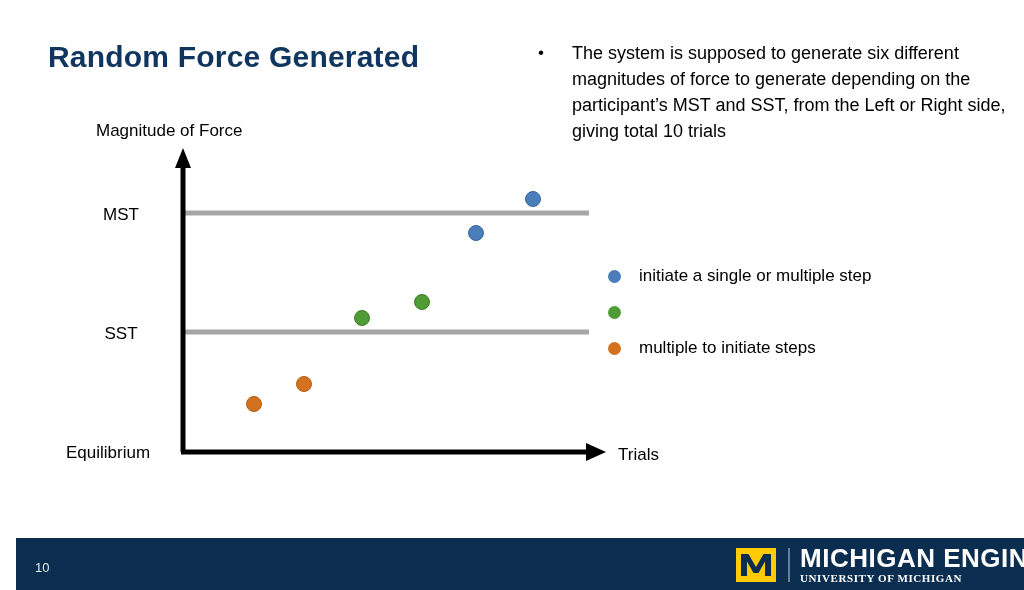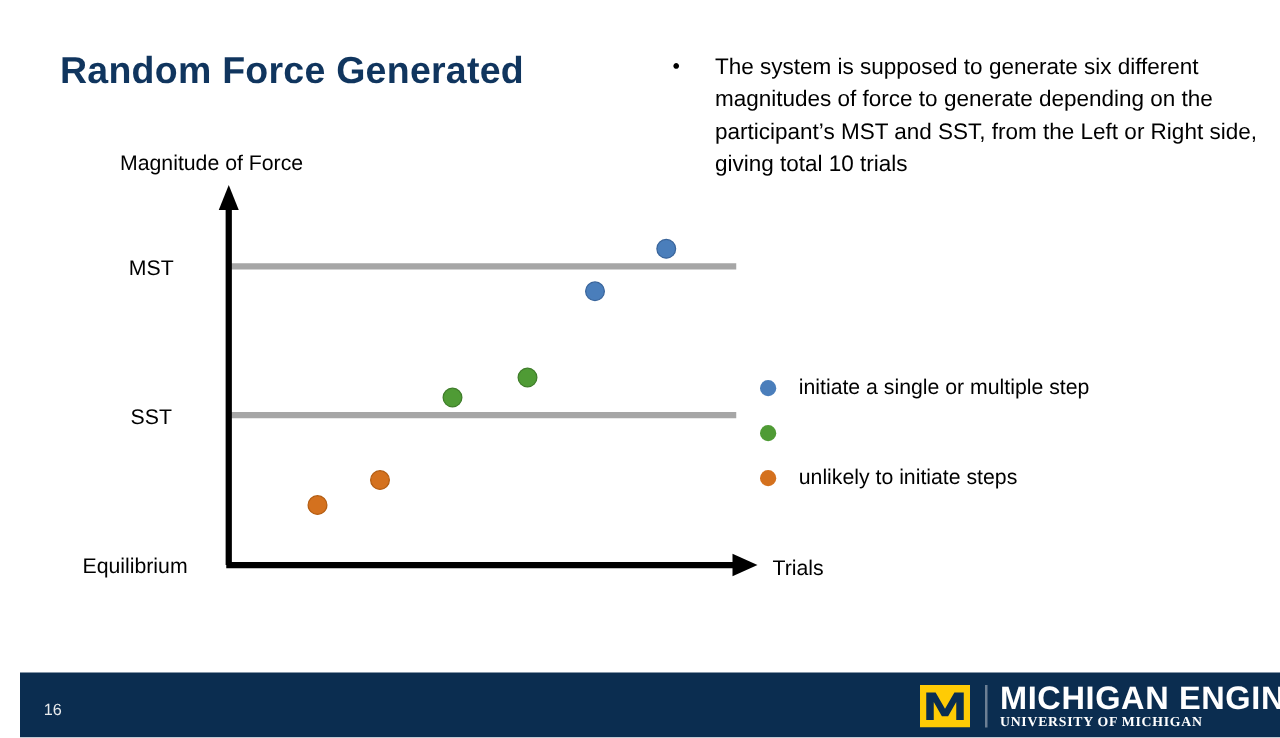--- a/index.html
+++ b/index.html
@@ -79,21 +79,20 @@
     font-size: 17px;
     fill: #000000;
   }
 
   
   #legend {
     position: absolute;
     left: 592px;
     top: 258px;
     width: 400px;
-    margin-top: 34px;
   }
   .legend-row {
     display: flex;
     align-items: center;
     height: 36px;
   }
   .legend-dot {
     width: 13px;
     height: 13px;
     border-radius: 50%;
@@ -214,27 +213,27 @@
   <div id="legend">
     <div class="legend-row">
       <span class="legend-dot" style="background:#4a7ebb"></span>
       <span class="legend-label">initiate a single or multiple step</span>
     </div>
     <div class="legend-row">
       <span class="legend-dot" style="background:#4f9b35"></span>
     </div>
     <div class="legend-row">
       <span class="legend-dot" style="background:#d4711e"></span>
-      <span class="legend-label">unlikely to initiate steps</span>
+      <span class="legend-label">multiple to initiate steps</span>
     </div>
   </div>
 
   <div id="footer-banner"></div>
 
-  <div id="slide-number">16</div>
+  <div id="slide-number">10</div>
 
   <div id="logo-block">
     <div id="m-block">
       <svg width="40" height="34" viewBox="0 0 40 34">
         <rect x="0" y="0" width="40" height="34" fill="#ffcb05"></rect>
         <path d="M5 28 L5 6 L12.5 6 L20 19 L27.5 6 L35 6 L35 28 L29 28 L29 13.5 L22.5 25 L17.5 25 L11 13.5 L11 28 Z" fill="#0b2d50"></path>
       </svg>
     </div>
     <div id="logo-divider"></div>
     <div id="logo-words">

